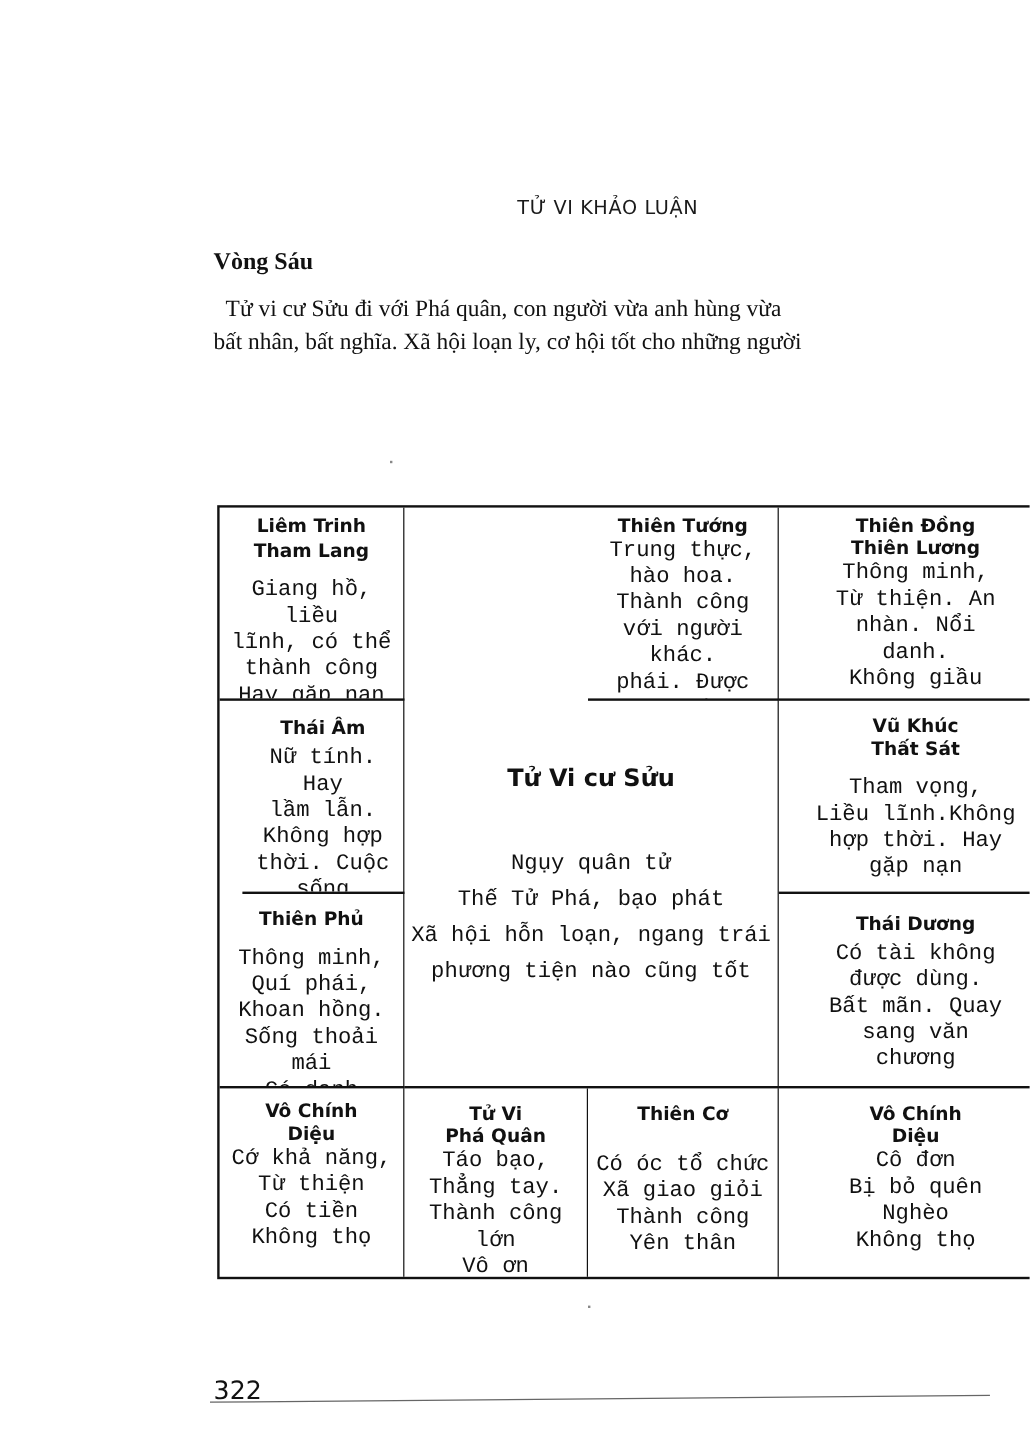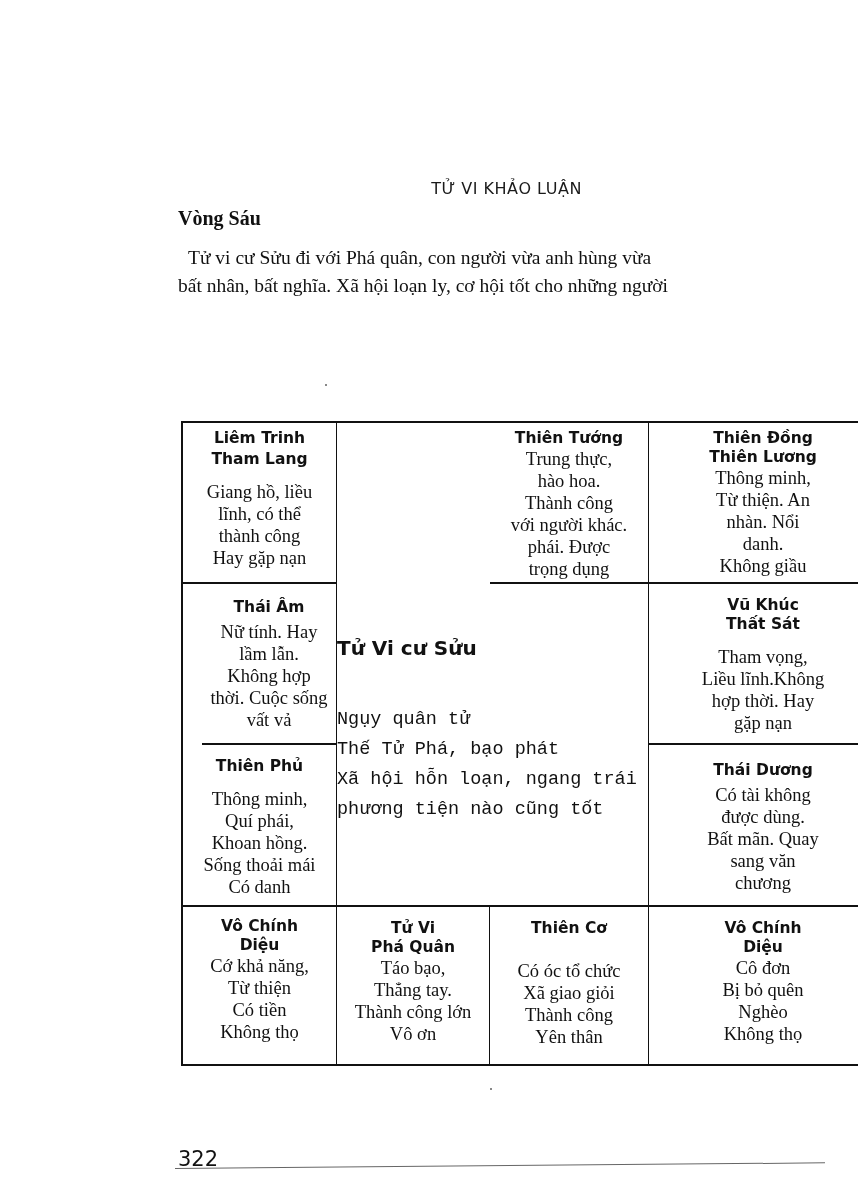--- a/index.html
+++ b/index.html
@@ -1,18 +1,18 @@
 <!DOCTYPE html>
 <html><head>
 <meta charset="utf-8">
 <style>
   html, body { margin: 0; padding: 0; background: #ffffff; }
   body { width: 858px; height: 1200px; position: relative; overflow: hidden; color: #111; }
   .running-head {
-    position: absolute; left: 0; width: 858px; top: 179px; text-align: center;
+    position: absolute; left: 0; width: 858px; top: 163px; text-align: center;
     padding-left: 155px; box-sizing: border-box;
     font-family: "DejaVu Sans", sans-serif; font-size: 16px; letter-spacing: 0.5px; color: #1a1a1a;
   }
   .section-title {
     position: absolute; left: 178px; top: 207px;
     font-family: "Liberation Serif", serif; font-weight: bold; font-size: 20px; color: #111;
   }
   .intro {
     position: absolute; left: 178px; top: 244px; width: 630px;
     font-family: "Liberation Serif", serif; font-size: 19.5px; line-height: 28px; color: #111;
@@ -31,28 +31,28 @@
     border-right: 1.5px solid #111; border-bottom: 2px solid #111;
     box-sizing: border-box; text-align: center; padding: 4px 2px 0 2px; overflow: hidden;
   }
   .cell.last-col { border-right: none; }
   .cell.last-row { border-bottom: none; }
   .star {
     font-family: "DejaVu Sans", sans-serif; font-weight: bold; font-size: 15.5px; line-height: 19px;
     color: #111; margin-top: 2px;
   }
   .desc {
-    font-family: Liberation Serif, serif; font-size: 18.5px; line-height: 22px; color: #111;
+    font-family: Liberation Mono, monospace; font-size: 18.5px; line-height: 22px; color: #111;
   }
   .gap { height: 12px; }
   .gap-sm { height: 4px; }
   .center-cell {
     grid-column: 2 / span 2; grid-row: 2 / span 2;
     border-right: 1.5px solid #111; border-bottom: 2px solid #111; box-sizing: border-box;
-    text-align: left; padding-top: 52px;
+    text-align: center; padding-top: 52px;
   }
   .center-title {
     font-family: "DejaVu Sans", sans-serif; font-weight: bold; font-size: 20px; color: #111;
   }
   .center-lines {
     margin-top: 45px; font-family: Liberation Mono, monospace; font-size: 18.5px; line-height: 30px; color: #111;
   }
   .footer-rule {
     position: absolute; left: 175px; top: 1168px; width: 650px; height: 1px; background: #666;
     transform: rotate(-0.5deg); transform-origin: left center;

